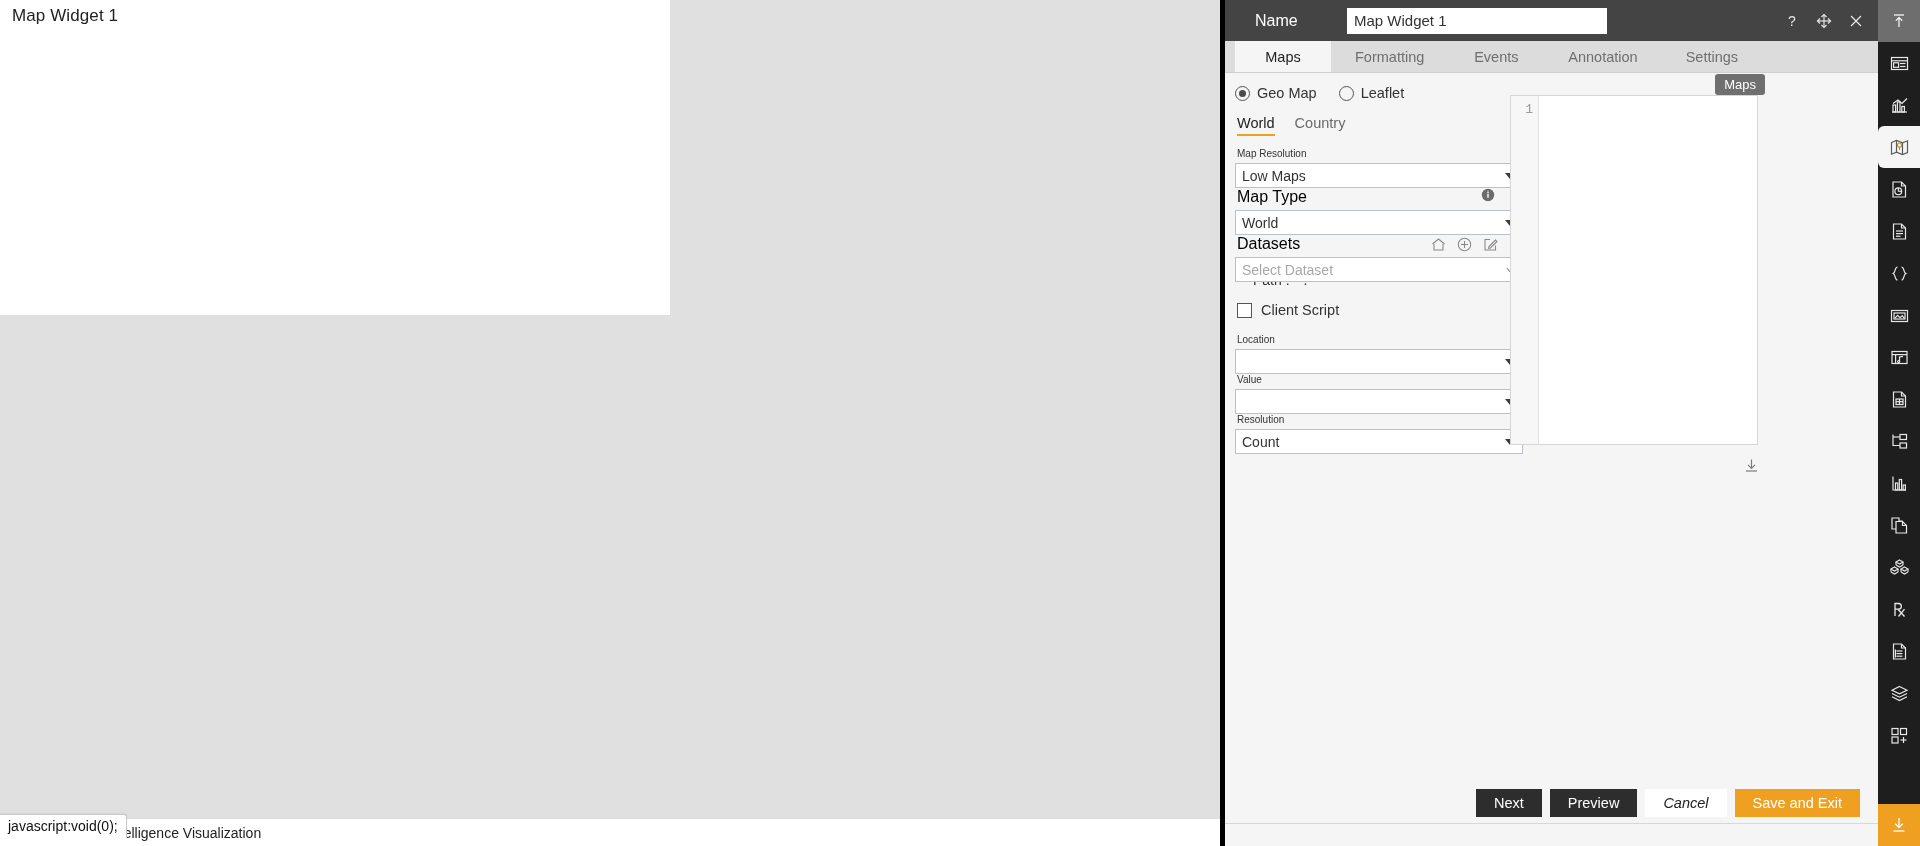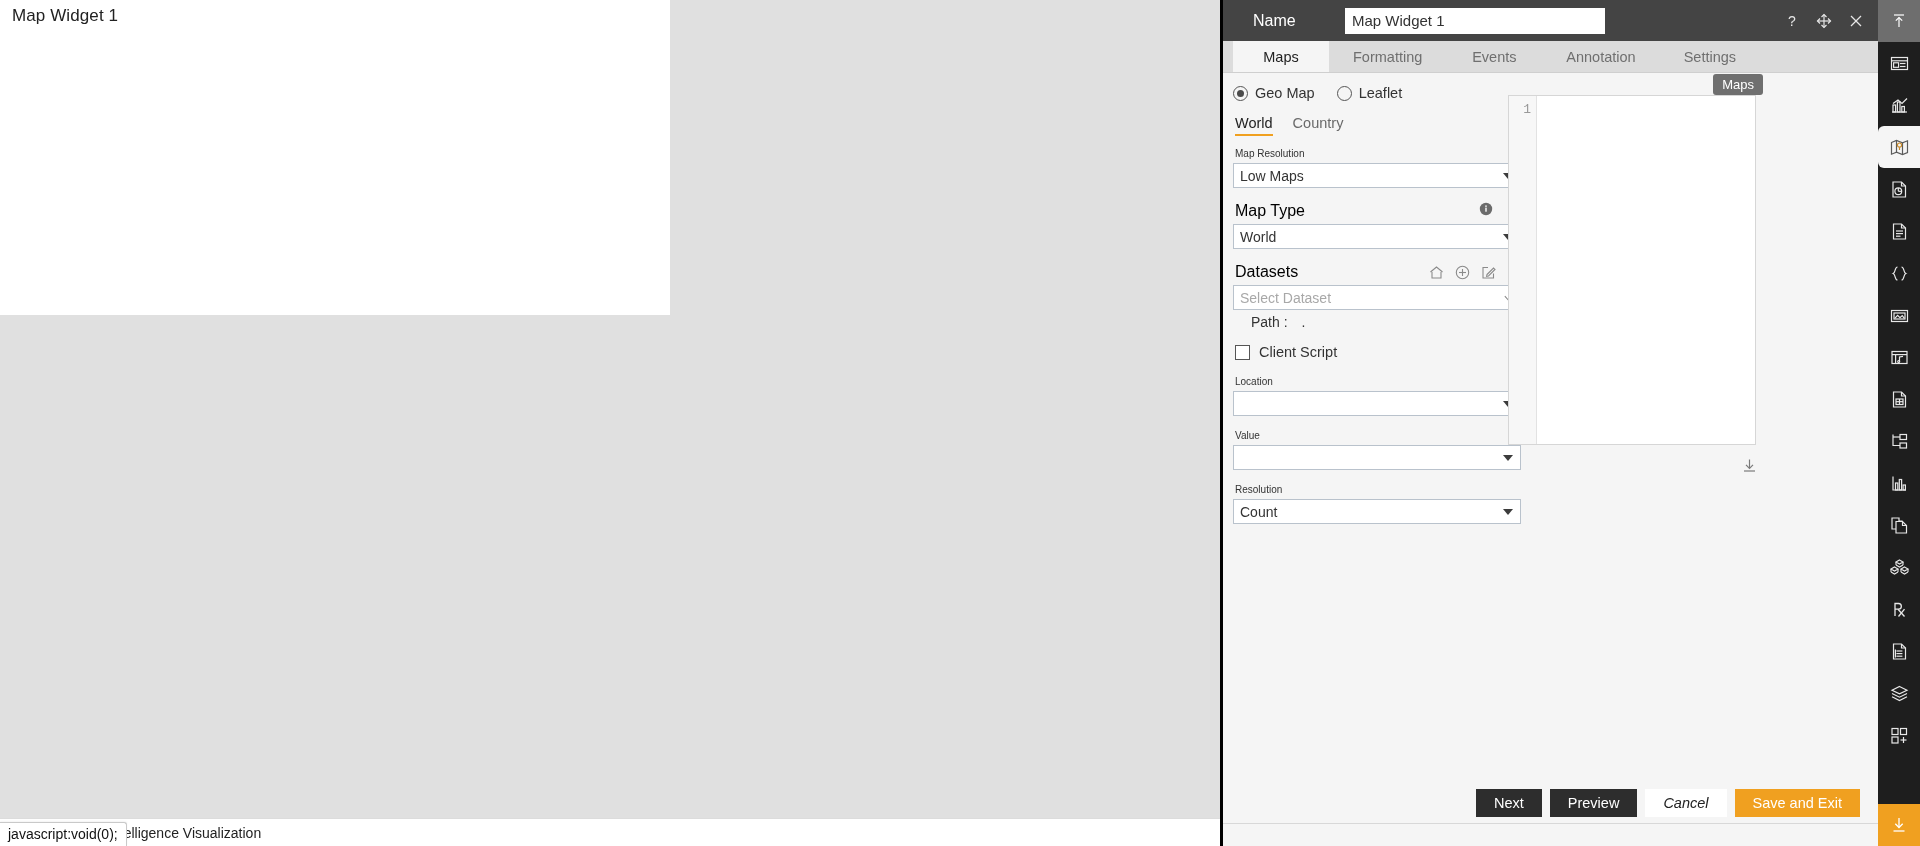--- a/index.html
+++ b/index.html
@@ -26,32 +26,32 @@
   
   #footer {
     position: absolute; left: 0; bottom: 0; width: 1280px; height: 28px;
     background: #ffffff; border-top: 1px solid #dcdcdc;
   }
   #footer-text {
     position: absolute; left: 112px; top: 6px;
     font-size: 14px; color: #222; white-space: nowrap;
   }
   #status-tooltip {
-    position: absolute; left: 0px; bottom: 0px;
+    position: absolute; left: 0px; bottom: 8px;
     background: #ffffff; border: 1px solid #c9c9c9; border-left: 0; border-bottom: 0;
     border-top-right-radius: 3px;
     padding: 3px 8px 4px 8px;
     font-size: 14px; color: #111; white-space: nowrap;
     box-shadow: 0 -1px 2px rgba(0,0,0,.05);
   }
 
   
   #panel {
     position: absolute; right: 42px; top: 0; width: 658px; height: 846px;
-    background: #c2410c; border-left: 3px solid #000000;
+    background: #c2410c; border-left: 5px solid #000000;
   }
 
   
   #panel-titlebar {
     position: relative; height: 41px; background: #444444; width: 100%;
     display: flex; align-items: center;
   }
   #name-label { color: #ffffff; font-size: 16px; margin-left: 30px; width: 85px; }
   #name-input {
     width: 260px; height: 26px; background: #ffffff; border: 1px solid #ffffff;
@@ -96,21 +96,20 @@
   .subtab { font-size: 14.5px; color: #6a6a6a; cursor: pointer; padding-bottom: 3px; }
   .subtab.active { color: #222; border-bottom: 2px solid #f0a020; }
 
   .field-label { font-size: 10px; color: #333; margin: 0 0 4px 2px; }
   .field-label-row { display: flex; justify-content: space-between; margin: 0 0 4px 2px; gap: 13px; }
 
   .select-box {
     position: relative; width: 288px; height: 25px; background: #ffffff;
     border: 1px solid #b9c2cc; display: flex; align-items: center;
     padding: 0 24px 0 6px; font-size: 14px; color: #333; cursor: pointer;
-    margin-bottom: 14px;
   }
   .select-box.placeholder { color: #a8a8a8; }
   .caret {
     position: absolute; right: 7px; top: 50%; transform: translateY(-50%);
     width: 0; height: 0; border-left: 5px solid transparent; border-right: 5px solid transparent;
     border-top: 6px solid #3c3c3c;
   }
   .chev {
     position: absolute; right: 6px; top: 50%; transform: translateY(-50%);
     width: 11px; height: 11px;

